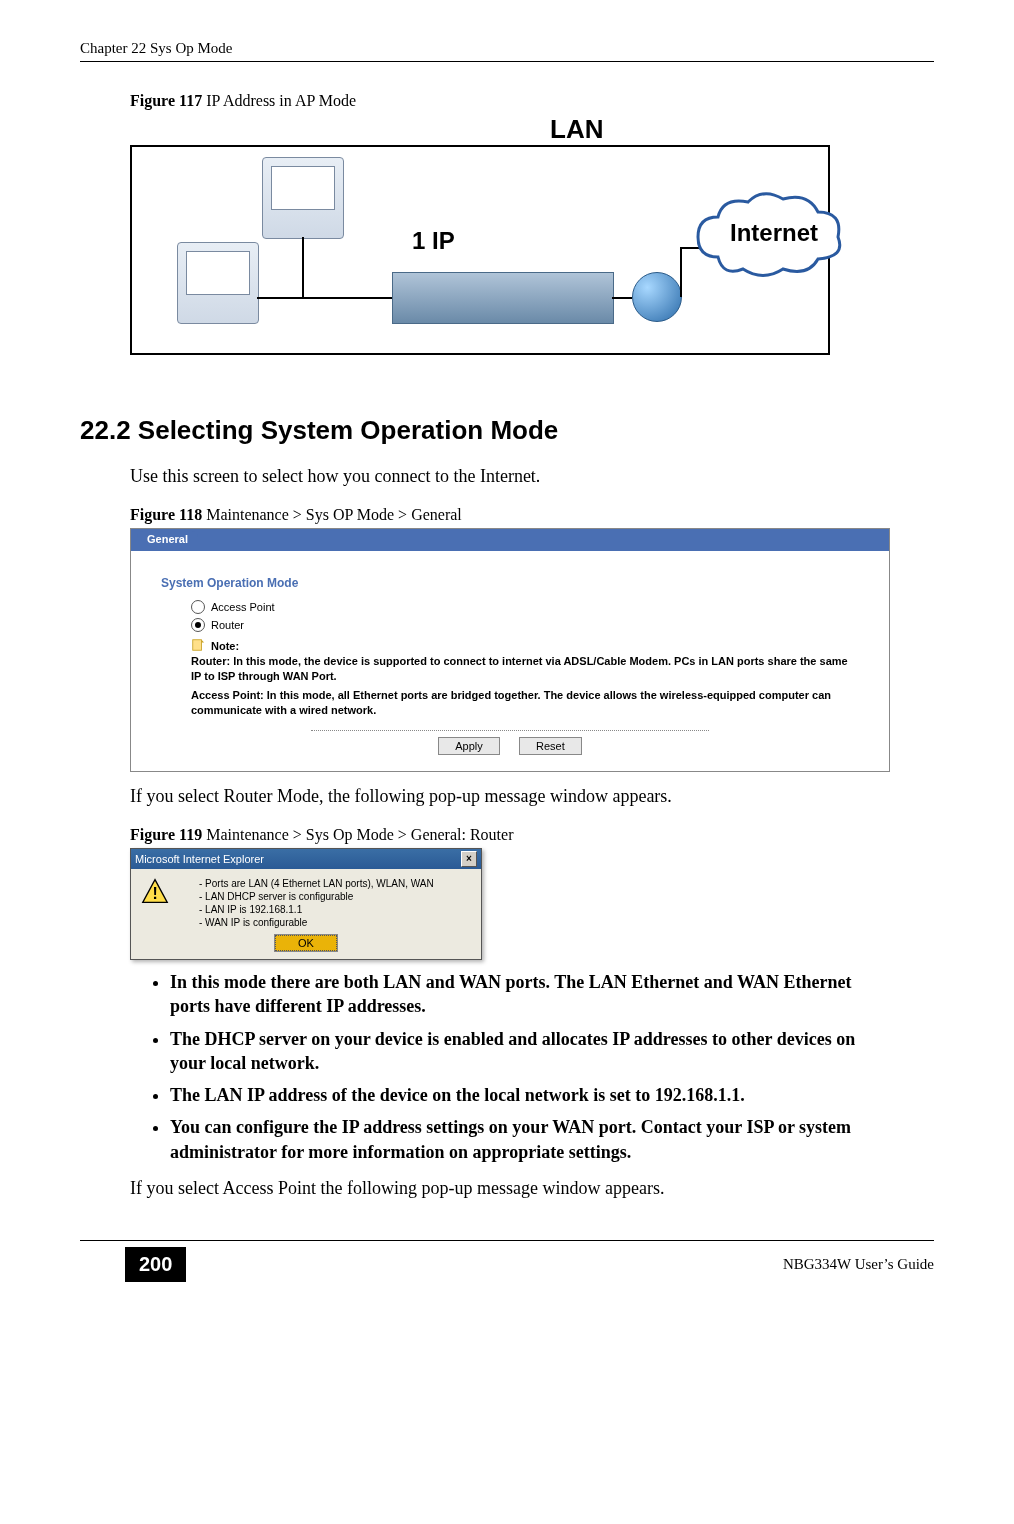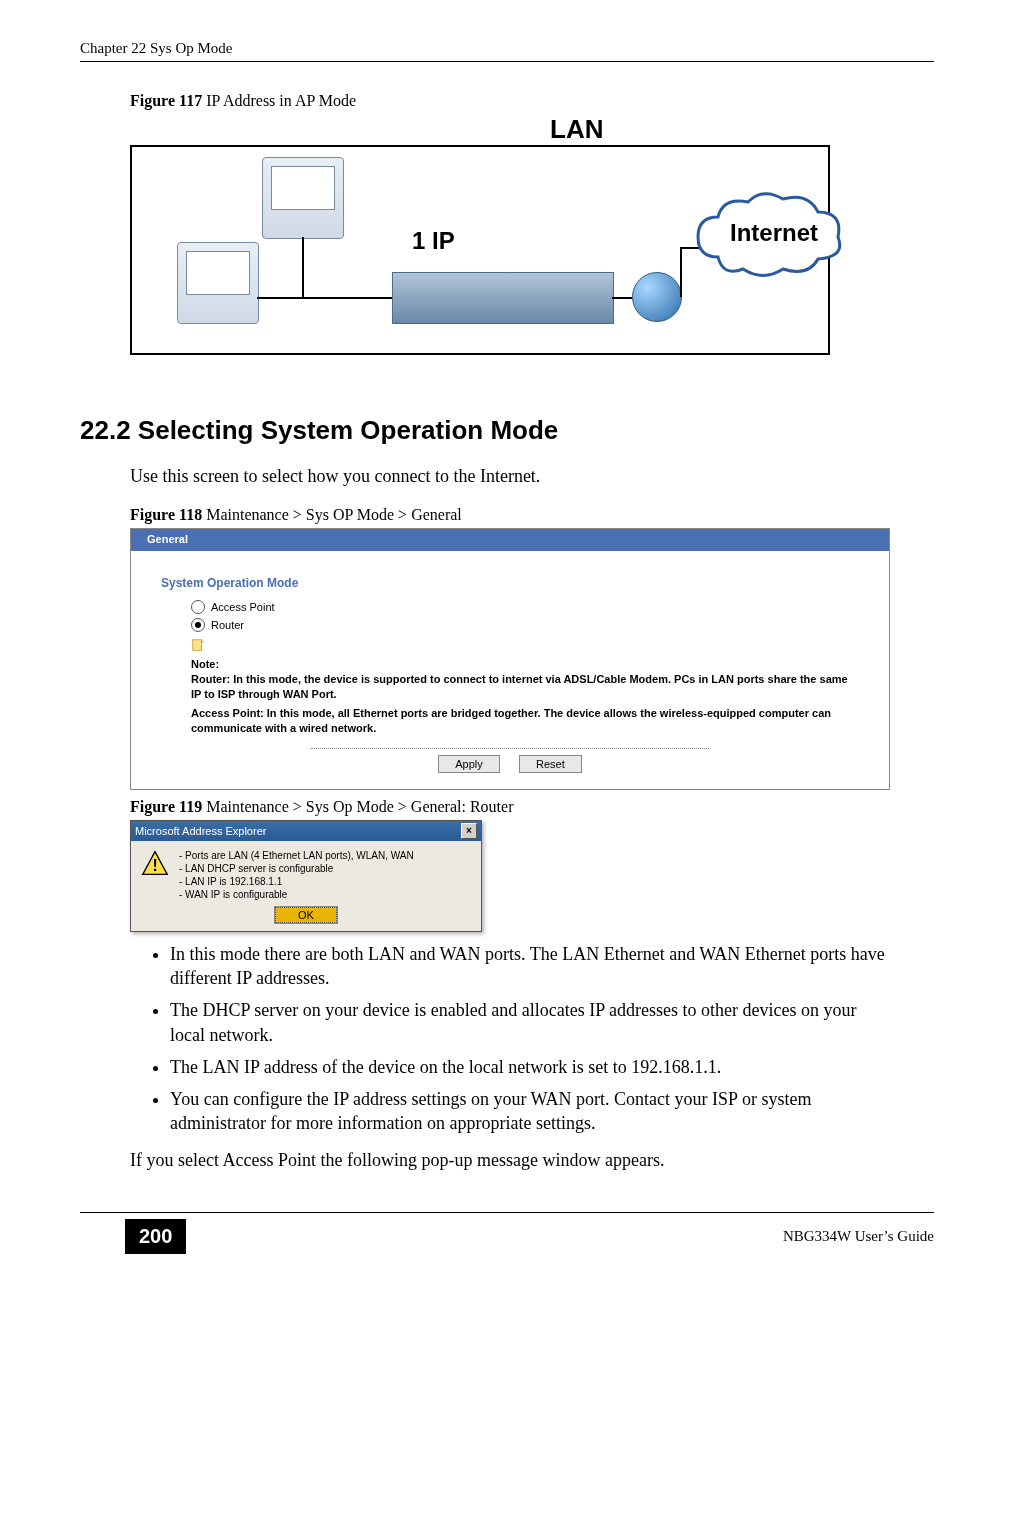--- a/index.html
+++ b/index.html
@@ -179,23 +179,22 @@
     width: 6px;
     height: 6px;
     background: #000;
     border-radius: 50%;
   }
   .note-row {
     padding: 4px 0 0 60px;
     font-size: 11px;
     font-weight: bold;
     display:flex;
-    align-items:flex-start;
+    align-items:flex-end;
     gap:6px;
-    flex-direction:column;
   }
   .note-icon {
     width:14px;height:14px;
     display:inline-block;
   }
   .note-para {
     padding: 2px 30px 2px 60px;
     font-size: 11px;
     font-weight: bold;
     line-height: 1.35;
@@ -253,37 +252,37 @@
   .ie-body {
     display: flex;
     padding: 8px 10px 4px 10px;
     gap: 10px;
   }
   .ie-warn {
     width: 28px;
     height: 28px;
     flex-shrink:0;
   }
-  .ie-lines { font-size: 10px; line-height: 1.3; }
+  .ie-lines { font-size: 10px; line-height: 1.3; margin-left: 20px; }
   .ie-btnrow { text-align: center; padding: 2px 0 8px 0; }
   .ie-ok {
     font-size: 11px;
     background: #eab308;
     border: 1px dotted #555;
     outline: 1px solid #888;
     padding: 1px 22px;
     cursor: pointer;
   }
   ul.bullets {
     margin: 4px 0 12px 70px;
     padding: 0 40px 0 20px;
     font-size: 18px;
     line-height: 1.35;
   }
-  ul.bullets li { margin-bottom: 8px; }
+  ul.bullets li { margin-bottom: 8px; font-weight: bold; }
   .footer {
     border-top: 1px solid #000;
     margin-top: 40px;
     padding-top: 6px;
     display: flex;
     justify-content: space-between;
     align-items: center;
   }
   .page-num-box {
     background: #000;
@@ -362,28 +361,29 @@
     </div>
     <div class="note-para">Router: In this mode, the device is supported to connect to internet via ADSL/Cable Modem. PCs in LAN ports share the same IP to ISP through WAN Port.</div>
     <div class="note-para">Access Point: In this mode, all Ethernet ports are bridged together. The device allows the wireless-equipped computer can communicate with a wired network.</div>
     <hr class="dotted-hr">
     <div class="btn-row">
       <button class="win-btn">Apply</button>
       <button class="win-btn">Reset</button>
     </div>
   </div>
 
+  <div class="body-text" style="margin-top:12px;">If you select Router Mode, the following pop-up message window appears.</div>
 
   <div class="fig-caption">
     <span class="bold">Figure 119</span><span>   Maintenance &gt; Sys Op Mode &gt; General: Router</span>
   </div>
 
   <div class="ie-popup">
     <div class="ie-title">
-      <span>Microsoft Address Explorer</span>
+      <span>Microsoft Internet Explorer</span>
       <span class="ie-close">×</span>
     </div>
     <div class="ie-body">
       <span class="ie-warn">
         <svg viewBox="0 0 32 32">
             <polygon points="16,3 30,29 2,29" fill="#ffde4a" stroke="#000" stroke-width="1.5"></polygon>
             <text x="16" y="25" text-anchor="middle" font-size="18" font-weight="bold" font-family="Arial">!</text>
           </svg>
       </span>
       <div class="ie-lines">

